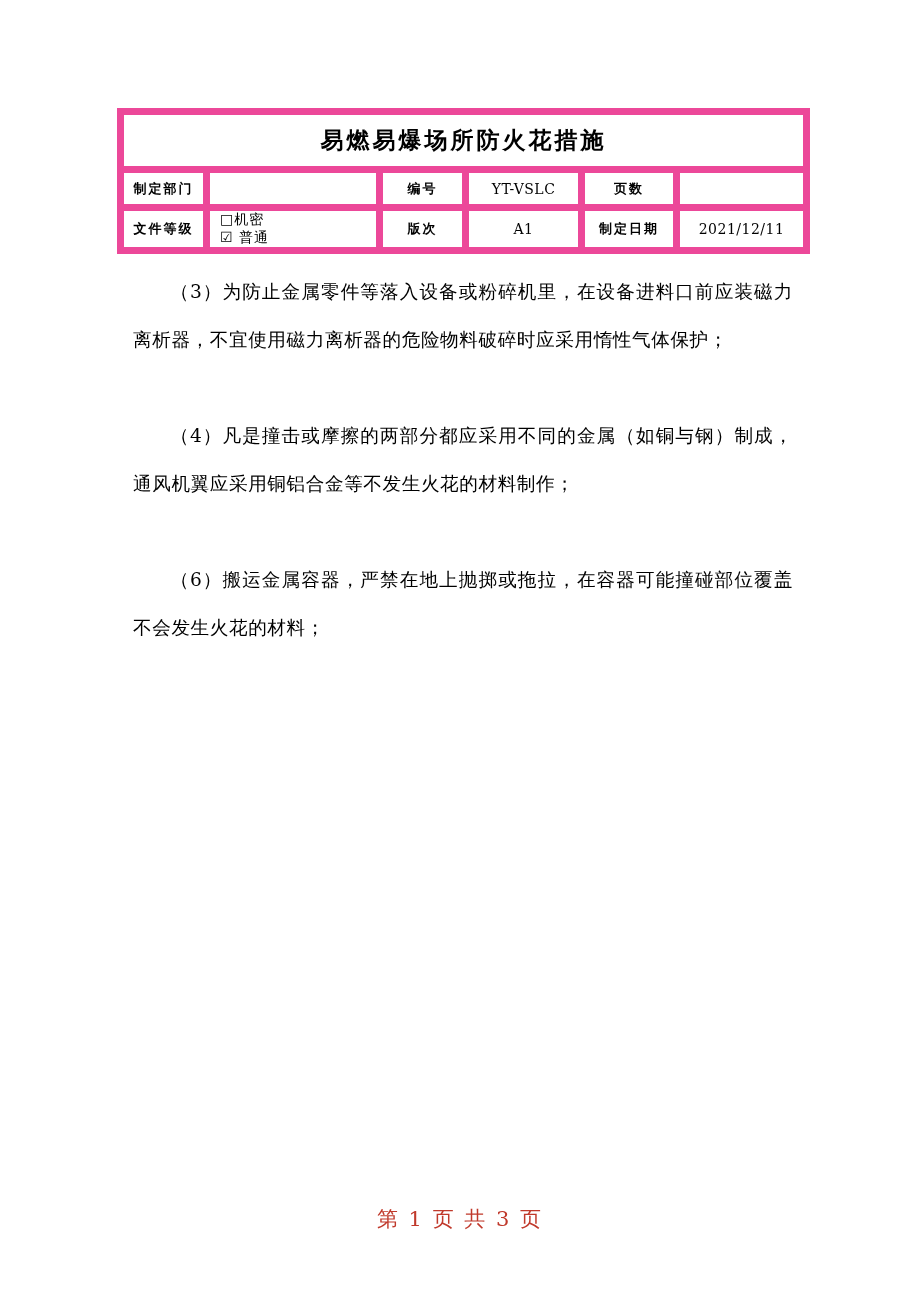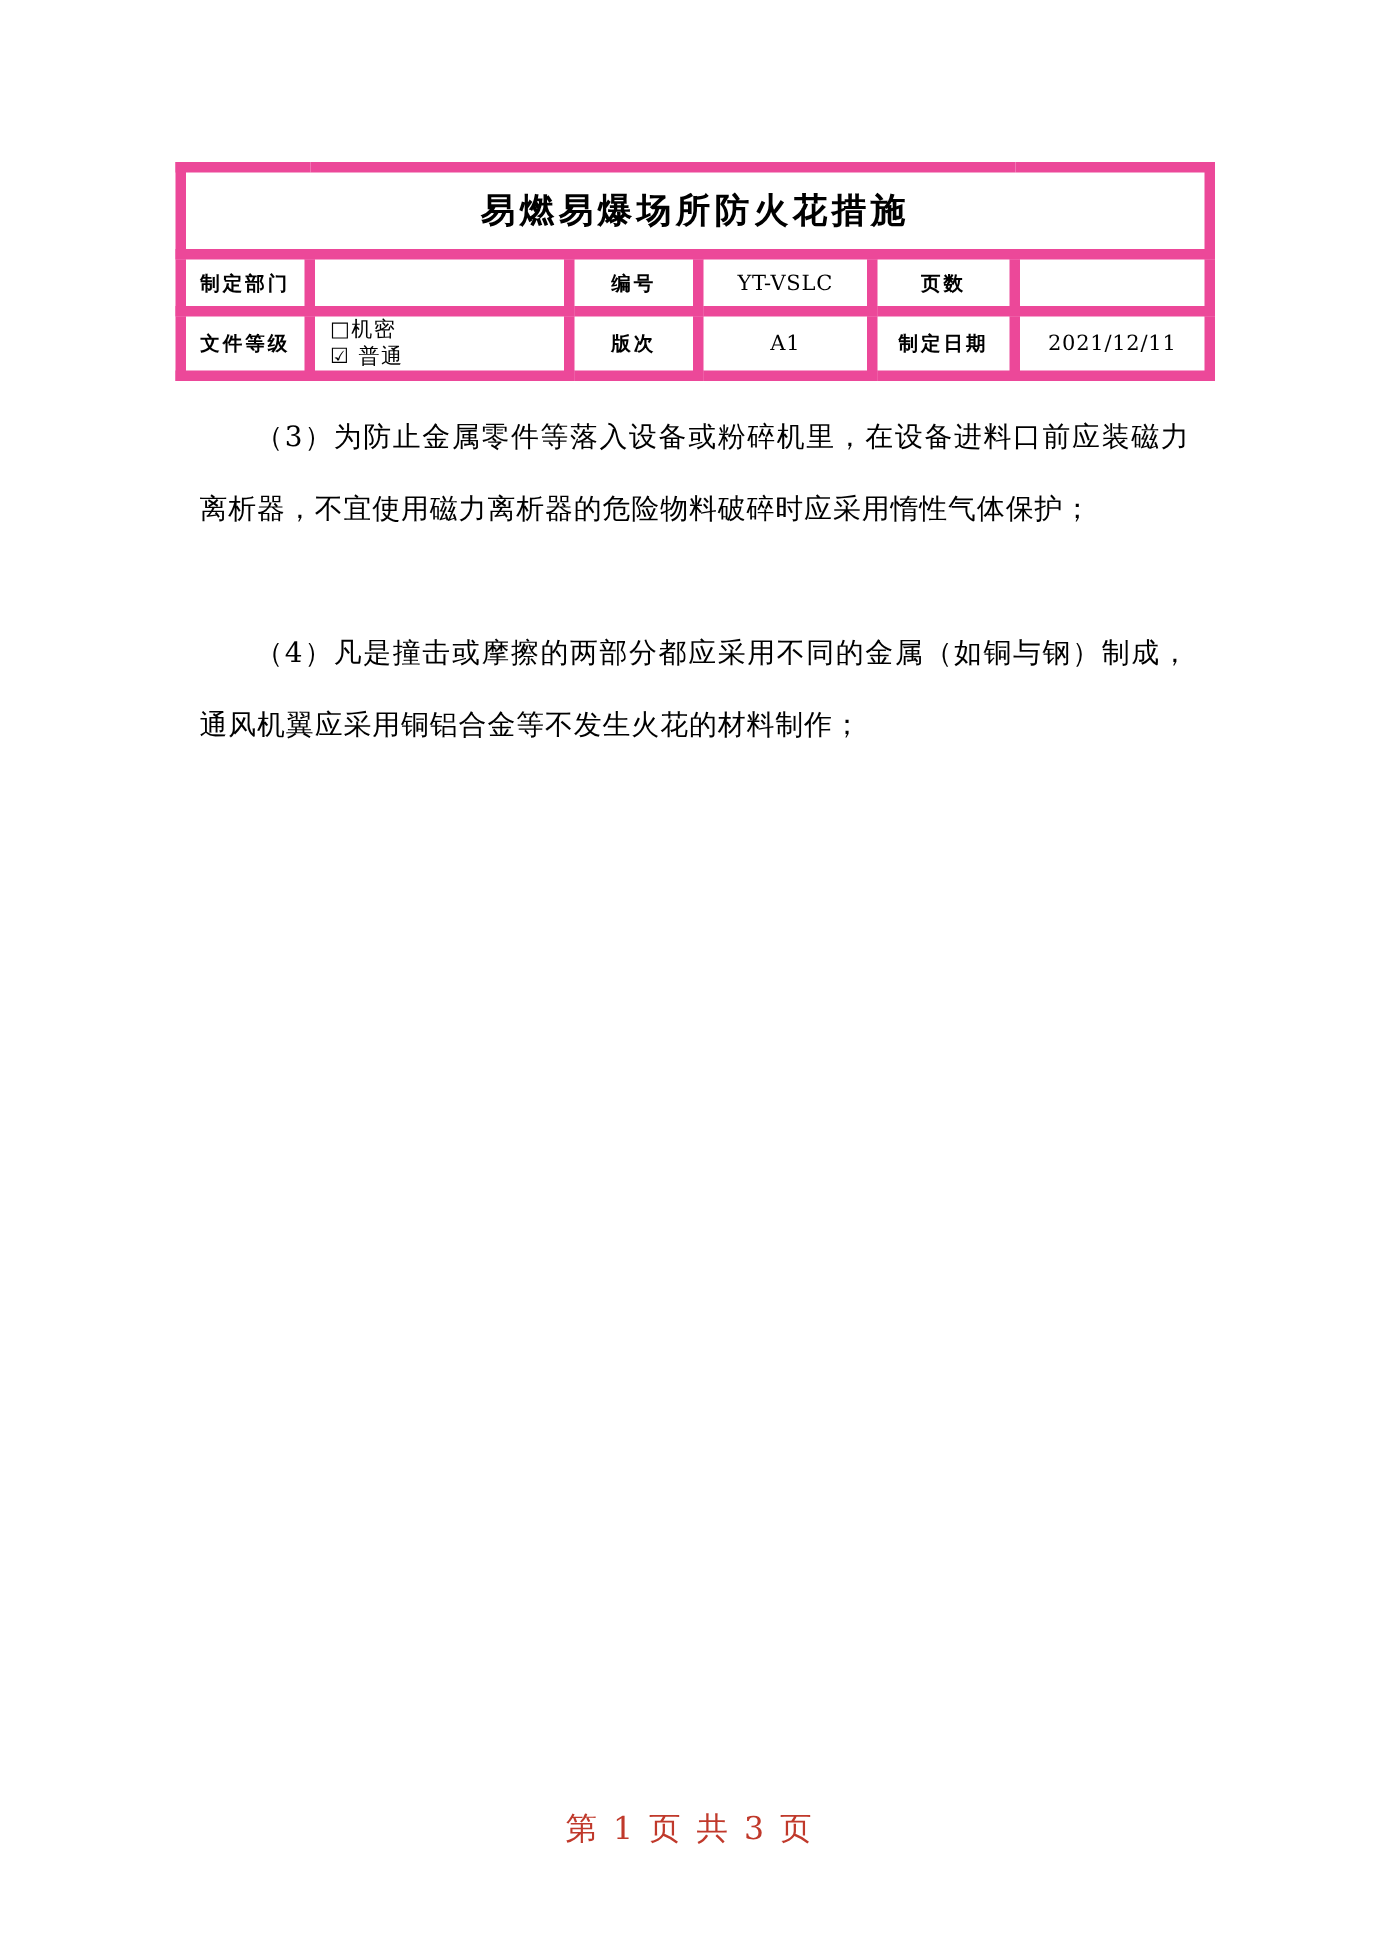--- a/index.html
+++ b/index.html
@@ -157,19 +157,20 @@
         <td class="val">A1</td>
         <td class="lbl">制定日期</td>
         <td class="val">2021/12/11</td>
       </tr>
     </tbody>
   </table>
 
   <div class="body-text">
     <p class="para">（3）为防止金属零件等落入设备或粉碎机里，在设备进料口前应装磁力离析器，不宜使用磁力离析器的危险物料破碎时应采用惰性气体保护；</p>
     <p class="para">（4）凡是撞击或摩擦的两部分都应采用不同的金属（如铜与钢）制成，通风机翼应采用铜铝合金等不发生火花的材料制作；</p>
+    <p class="para">（6）搬运金属容器，严禁在地上抛掷或拖拉，在容器可能撞碰部位覆盖不会发生火花的材料；</p>
   </div>
 
   <div class="footer">
     <span>第 1 页 共 3 页</span>
   </div>
 
 </div>
 
 </body></html>

